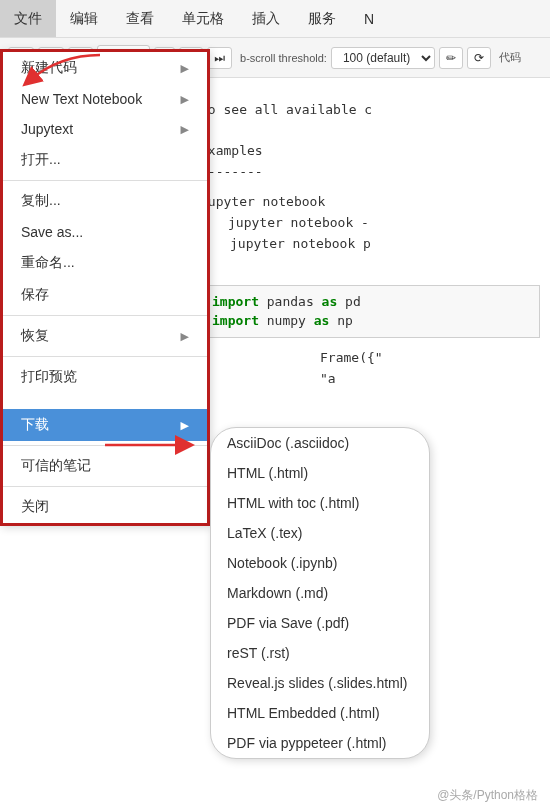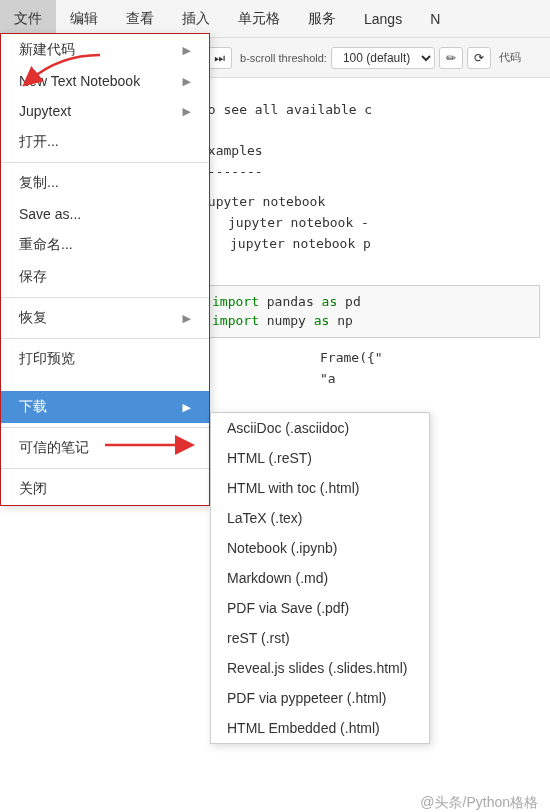--- a/index.html
+++ b/index.html
@@ -74,30 +74,30 @@
       border-radius: 3px;
       font-size: 12px;
       background: #fff;
       color: #333;
     }
     .toolbar-label {
       font-size: 11px;
       color: #555;
       margin-left: 4px;
     }
-    .code-keyword { color: #008000; font-weight: normal; }
+    .code-keyword { color: #008000; font-weight: bold; }
 
     
     .file-menu {
       position: absolute;
-      top: 33px;
+      top: 49px;
       left: 0;
       width: 210px;
       background: #fff;
-      border: 1px solid #b91c1c;
+      border: 3px solid #b91c1c;
       box-shadow: 2px 2px 8px rgba(0,0,0,0.15);
       z-index: 30;
       pointer-events: all;
     }
     .menu-item {
       padding: 7px 18px 7px 18px;
       font-size: 14px;
       color: #333;
       cursor: pointer;
       display: flex;
@@ -155,23 +155,23 @@
       position: absolute;
       top: 430px;
       left: 100px;
       z-index: 40;
       pointer-events: none;
     }
 
     
     .watermark {
       position: absolute;
-      bottom: 0;
+      bottom: 8px;
       right: 12px;
-      font-size: 14px;
+      font-size: 12px;
       color: #aaa;
       z-index: 50;
     }
     .in-label {
       position: absolute;
       left: -70px;
       color: #888;
       font-family: monospace;
       font-size: 13px;
       white-space: nowrap;
@@ -207,30 +207,27 @@
   <div class="menubar-item active">
     <span>文件</span>
   </div>
   <div class="menubar-item">
     <span>编辑</span>
   </div>
   <div class="menubar-item">
     <span>查看</span>
   </div>
   <div class="menubar-item">
+    <span>单元格</span>
+  </div>
+  <div class="menubar-item">
     <span>插入</span>
   </div>
   <div class="menubar-item">
-    <span>单元格</span>
-  </div>
-  <div class="menubar-item">
     <span>服务</span>
-  </div>
-  <div class="menubar-item">
-    <span>Langs</span>
   </div>
   <div class="menubar-item">
     <span>N</span>
   </div>
 </div>
 
 <div class="toolbar">
   <button class="toolbar-btn">▲</button>
   <button class="toolbar-btn">▼</button>
   <button class="toolbar-btn">⏮</button>
@@ -337,26 +334,26 @@
   <div class="menu-item">
     <span>可信的笔记</span>
   </div>
   <hr class="menu-divider">
 
   <div class="menu-item">
     <span>关闭</span>
   </div>
 </div>
 
-<div class="submenu" style="top: 412px;">
+<div class="submenu" style="top: 427px; border-radius: 26px;">
   <div class="submenu-item">
     <span>AsciiDoc (.asciidoc)</span>
   </div>
   <div class="submenu-item">
-    <span>HTML (.reST)</span>
+    <span>HTML (.html)</span>
   </div>
   <div class="submenu-item">
     <span>HTML with toc (.html)</span>
   </div>
   <div class="submenu-item">
     <span>LaTeX (.tex)</span>
   </div>
   <div class="submenu-item">
     <span>Notebook (.ipynb)</span>
   </div>
@@ -366,24 +363,24 @@
   <div class="submenu-item">
     <span>PDF via Save (.pdf)</span>
   </div>
   <div class="submenu-item">
     <span>reST (.rst)</span>
   </div>
   <div class="submenu-item">
     <span>Reveal.js slides (.slides.html)</span>
   </div>
   <div class="submenu-item">
+    <span>HTML Embedded (.html)</span>
+  </div>
+  <div class="submenu-item">
     <span>PDF via pyppeteer (.html)</span>
-  </div>
-  <div class="submenu-item">
-    <span>HTML Embedded (.html)</span>
   </div>
 </div>
 
 <div class="red-arrow-top">
   <svg width="90" height="50" viewBox="0 0 90 50">
     <defs>
       <marker id="arrowhead-top" markerWidth="8" markerHeight="8" refX="4" refY="4" orient="auto">
         <path d="M0,0 L8,4 L0,8 Z" fill="#e03030"></path>
       </marker>
     </defs>

